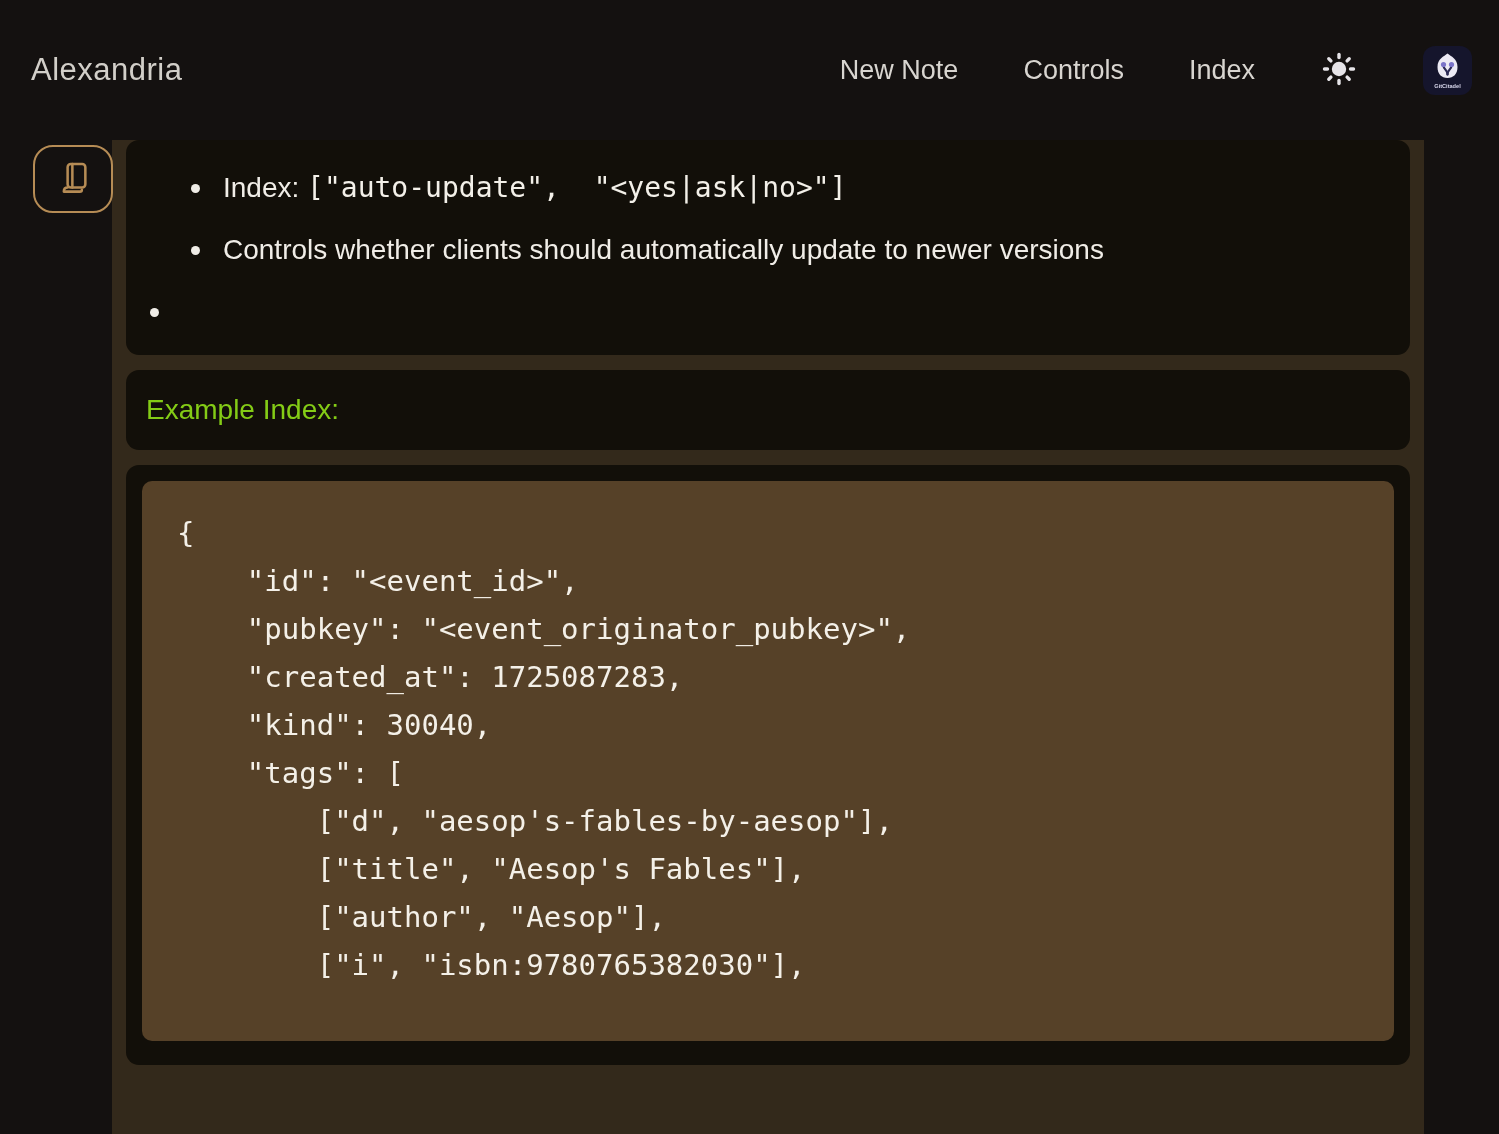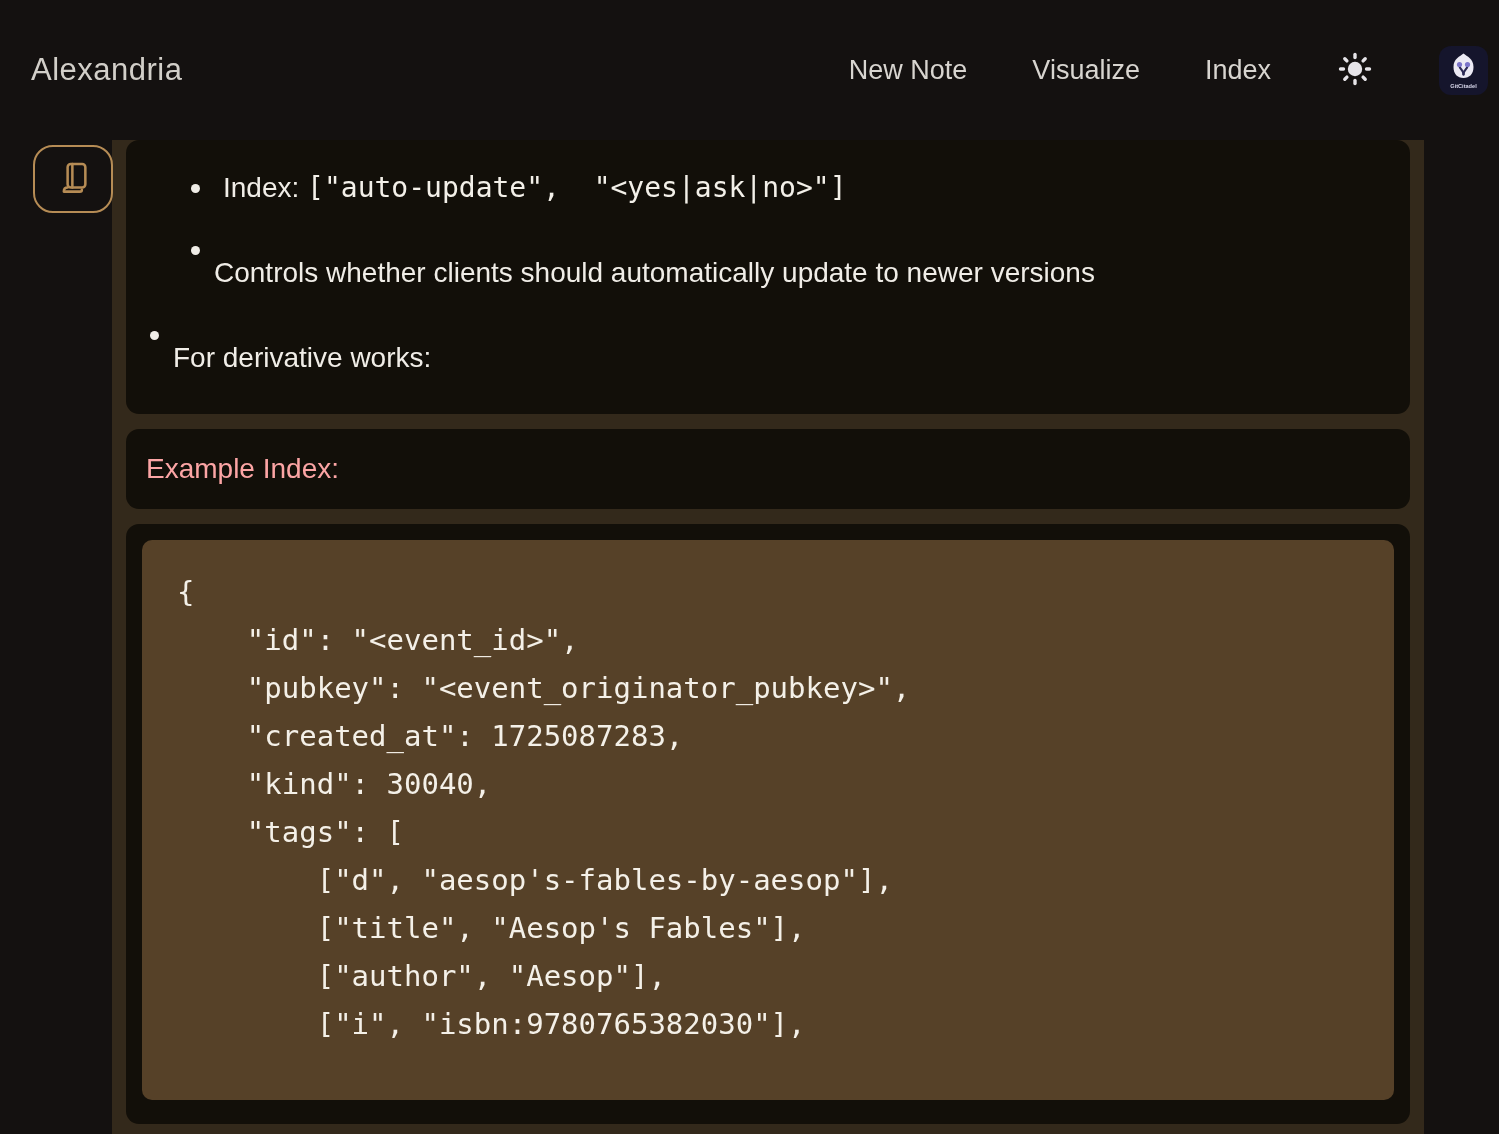--- a/index.html
+++ b/index.html
@@ -8,21 +8,21 @@
     background: #141110;
     font-family: "Liberation Sans", sans-serif;
     color: #efece6;
   }
 
   
   .header {
     height: 140px;
     display: flex;
     align-items: center;
-    padding: 0 11px 0 31px;
+    padding: 0 27px 0 31px;
   }
   .app-title {
     font-size: 31px;
     font-weight: 400;
     color: #d2cfc9;
     letter-spacing: 0.5px;
   }
   .nav {
     margin-left: auto;
     display: flex;
@@ -73,21 +73,21 @@
   .card + .card { margin-top: 15px; }
 
   
   .card-doc { padding: 30px 24px 38px 24px; }
   .li {
     display: flex;
     font-size: 28px;
     line-height: 36px;
     color: #f0ede7;
   }
-  .li + .li { margin-top: 26px; flex-direction: column; }
+  .li + .li { margin-top: 26px; }
   .li.lvl2 { margin-left: 41px; }
   .dot {
     flex: 0 0 9px;
     width: 9px; height: 9px;
     border-radius: 50%;
     background: #f0ede7;
     margin-top: 14px;
   }
   .li .txt { margin-left: 23px; }
   .inline-code {
@@ -95,21 +95,21 @@
     font-size: 28px;
     white-space: pre;
     color: #f3f0e9;
   }
 
   
   .card-label { padding: 22px 20px; }
   .card-label .label-text {
     font-size: 28px;
     line-height: 36px;
-    color: #fca5a5;
+    color: #84cc16;
   }
 
   
   .card-code { padding: 16px; min-height: 600px; }
   .code-block {
     background: #564128;
     border-radius: 10px;
     padding: 28px 35px;
     min-height: 560px;
   }
@@ -121,21 +121,21 @@
     white-space: pre;
   }
 </style>
 </head>
 <body>
 
 <header class="header">
   <div class="app-title">Alexandria</div>
   <nav class="nav">
     <button class="nav-link">New Note</button>
-    <button class="nav-link">Visualize</button>
+    <button class="nav-link">Controls</button>
     <button class="nav-link">Index</button>
     <button class="icon-btn">
       <span>
         <svg width="36" height="36" viewBox="0 0 36 36" fill="none">
           <circle cx="18" cy="18" r="7.2" fill="#e6e4e8"></circle>
           <g stroke="#e6e4e8" stroke-width="3.4" stroke-linecap="round">
             <line x1="18" y1="3.5" x2="18" y2="6.5"></line>
             <line x1="18" y1="29.5" x2="18" y2="32.5"></line>
             <line x1="3.5" y1="18" x2="6.5" y2="18"></line>
             <line x1="29.5" y1="18" x2="32.5" y2="18"></line>
@@ -183,21 +183,20 @@
       <div class="li lvl2">
         <span class="dot"></span>
         <span class="txt"><span>Index: </span><span class="inline-code">["auto-update",  "&lt;yes|ask|no&gt;"]</span></span>
       </div>
       <div class="li lvl2">
         <span class="dot"></span>
         <span class="txt">Controls whether clients should automatically update to newer versions</span>
       </div>
       <div class="li lvl1">
         <span class="dot"></span>
-        <span class="txt">For derivative works:</span>
       </div>
     </section>
 
     <section class="card card-label">
       <div class="label-text">Example Index:</div>
     </section>
 
     <section class="card card-code">
       <div class="code-block">
         <pre>{

